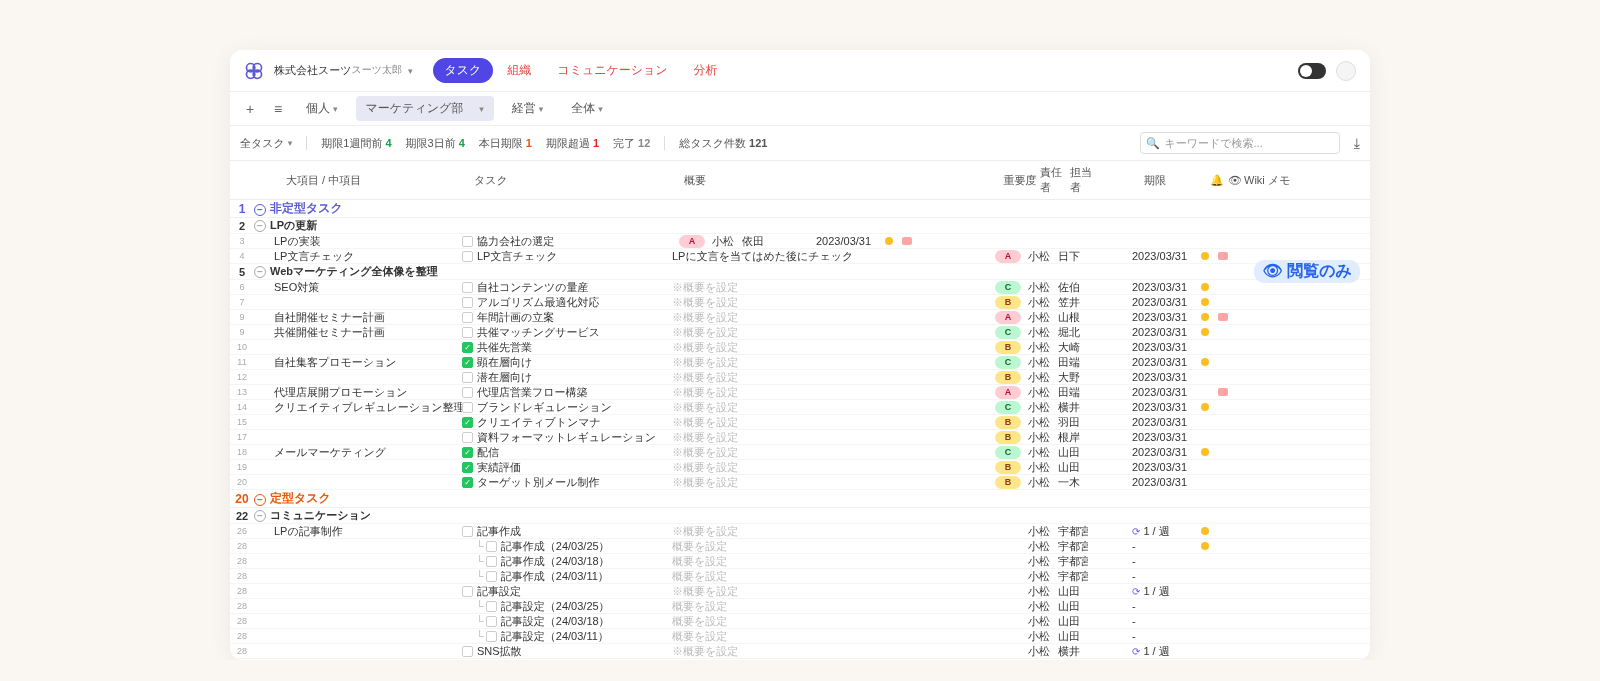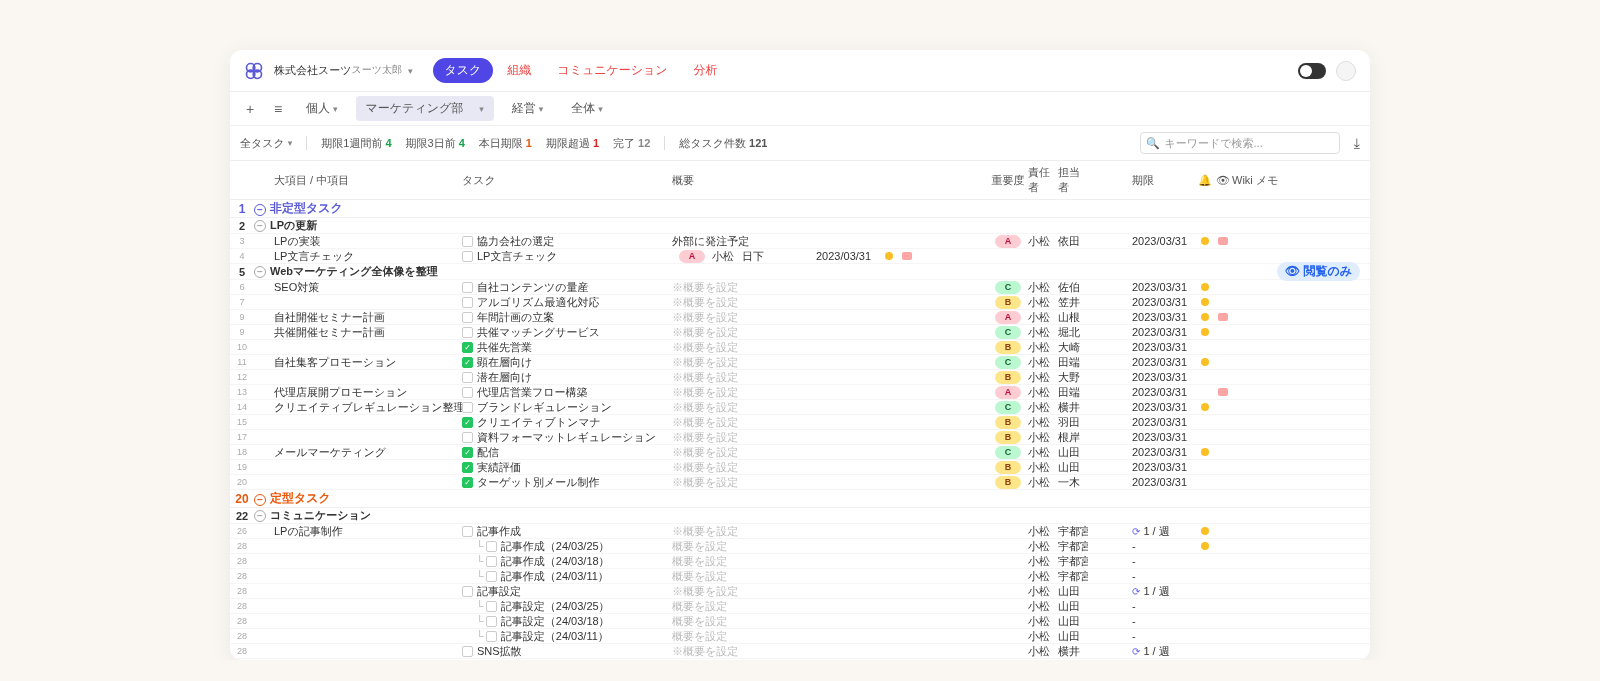--- a/index.html
+++ b/index.html
@@ -27,21 +27,21 @@
 .filter-bar { display: flex; align-items: center; padding: 6px 10px; gap: 14px; border-bottom: 1px solid #eee; }
 .filter-item { font-size: 11px; color: #555; display: flex; align-items: center; gap: 3px; }
 .filter-num { font-weight: 600; }
 .num-green { color: #16a34a; }
 .num-orange { color: #ea580c; }
 .num-red { color: #dc2626; }
 .num-gray { color: #888; }
 .sep { width: 1px; height: 14px; background: #ddd; }
 .search-box { width: 200px; height: 22px; border: 1px solid #ddd; border-radius: 4px; display: flex; align-items: center; padding: 0 6px; gap: 4px; font-size: 11px; color: #999; }
 .dl-icon { font-size: 14px; color: #555; cursor: pointer; }
-.column-headers { display: flex; align-items: center; padding: 4px 0; border-bottom: 1px solid #eee; font-size: 11px; color: #555; }
+.column-headers { display: flex; align-items: center; padding: 4px 12px; border-bottom: 1px solid #eee; font-size: 11px; color: #555; }
 .col-num { width: 24px; text-align: center; }
 .col-toggle { width: 16px; }
 .col-category { width: 192px; padding-left: 4px; }
 .col-task { width: 210px; }
 .col-summary { width: 316px; }
 .col-priority { width: 40px; text-align: center; }
 .col-owner { width: 30px; }
 .col-assignee { width: 30px; }
 .col-deadline { width: 64px; margin-left: 44px; }
 .col-bell { width: 18px; text-align: center; }
@@ -61,21 +61,21 @@
 .checkbox.checked { background: #22c55e; border-color: #22c55e; color: #fff; font-size: 8px; }
 .task-cell { display: flex; align-items: center; }
 .summary-placeholder { color: #bbb; }
 .priority-pill { display: inline-block; width: 26px; height: 13px; border-radius: 8px; font-size: 9px; line-height: 13px; text-align: center; font-weight: 600; }
 .priority-A { background: #fecdd3; color: #be123c; }
 .priority-B { background: #fde68a; color: #92400e; }
 .priority-C { background: #bbf7d0; color: #166534; }
 .cell-text { white-space: nowrap; overflow: hidden; }
 .bell-dot { width: 8px; height: 8px; border-radius: 50%; background: #fbbf24; display: inline-block; }
 .eye-red { width: 10px; height: 8px; background: #fca5a5; display: inline-block; border-radius: 2px; }
-.readonly-badge { position: absolute; right: 10px; background: #e0edff; color: #2563eb; font-size: 12px; padding: 1px 8px; border-radius: 10px; display: flex; align-items: center; gap: 3px; }
+.readonly-badge { position: absolute; right: 10px; background: #e0edff; color: #2563eb; font-size: 16px; padding: 1px 8px; border-radius: 10px; display: flex; align-items: center; gap: 3px; }
 .repeat-icon { color: #6366f1; font-size: 10px; }
 .tree-marker { color: #bbb; margin-right: 2px; }
 .category-cell { display: flex; align-items: center; }
 </style>
 </head>
 <body>
 
 <div class="app-window">
 
   <div class="top-header">
@@ -192,35 +192,35 @@
       <div class="col-toggle"><span class="collapse-icon gray">−</span></div>
       <div>LPの更新</div>
     </div>
 
     <div id="rows-container">
         <div class="row">
     <div class="col-num">3</div>
     <div class="col-toggle"></div>
     <div class="col-category cell-text category-cell">LPの実装</div>
     <div class="col-task cell-text task-cell"><span class="checkbox "></span>協力会社の選定</div>
-    <div class="col-summary cell-text ">外部に発注予定</div>
     <div class="col-priority"><span class="priority-pill priority-A">A</span></div>
     <div class="col-owner cell-text">小松</div>
     <div class="col-assignee cell-text">依田</div>
     <div class="col-deadline cell-text">2023/03/31</div>
     <div class="col-bell"><span class="bell-dot"></span></div>
     <div class="col-eye"><span class="eye-red"></span></div>
     <div class="col-wiki"></div>
     <div class="col-memo"></div>
   </div>
         <div class="row">
     <div class="col-num">4</div>
     <div class="col-toggle"></div>
     <div class="col-category cell-text category-cell">LP文言チェック</div>
     <div class="col-task cell-text task-cell"><span class="checkbox "></span>LP文言チェック</div>
+    <div class="col-summary cell-text ">LPに文言を当てはめた後にチェック</div>
     <div class="col-priority"><span class="priority-pill priority-A">A</span></div>
     <div class="col-owner cell-text">小松</div>
     <div class="col-assignee cell-text">日下</div>
     <div class="col-deadline cell-text">2023/03/31</div>
     <div class="col-bell"><span class="bell-dot"></span></div>
     <div class="col-eye"><span class="eye-red"></span></div>
     <div class="col-wiki"></div>
     <div class="col-memo"></div>
   </div>
         <div class="sub-section-row" style="position:relative">

